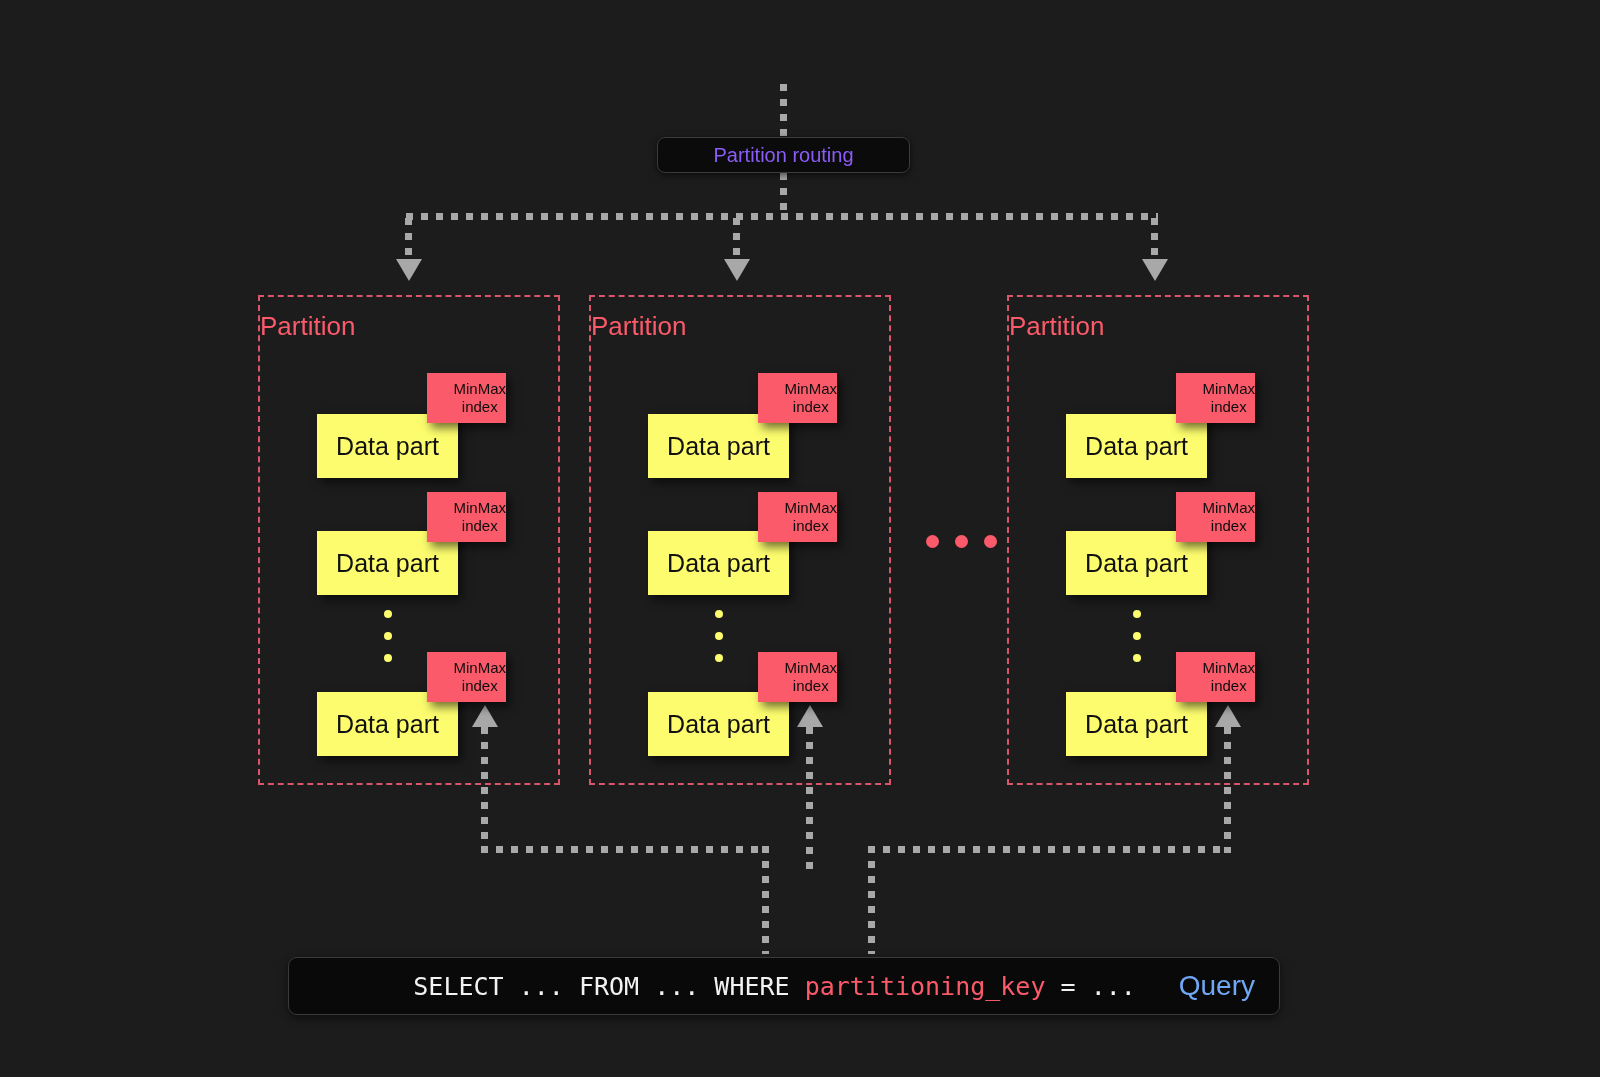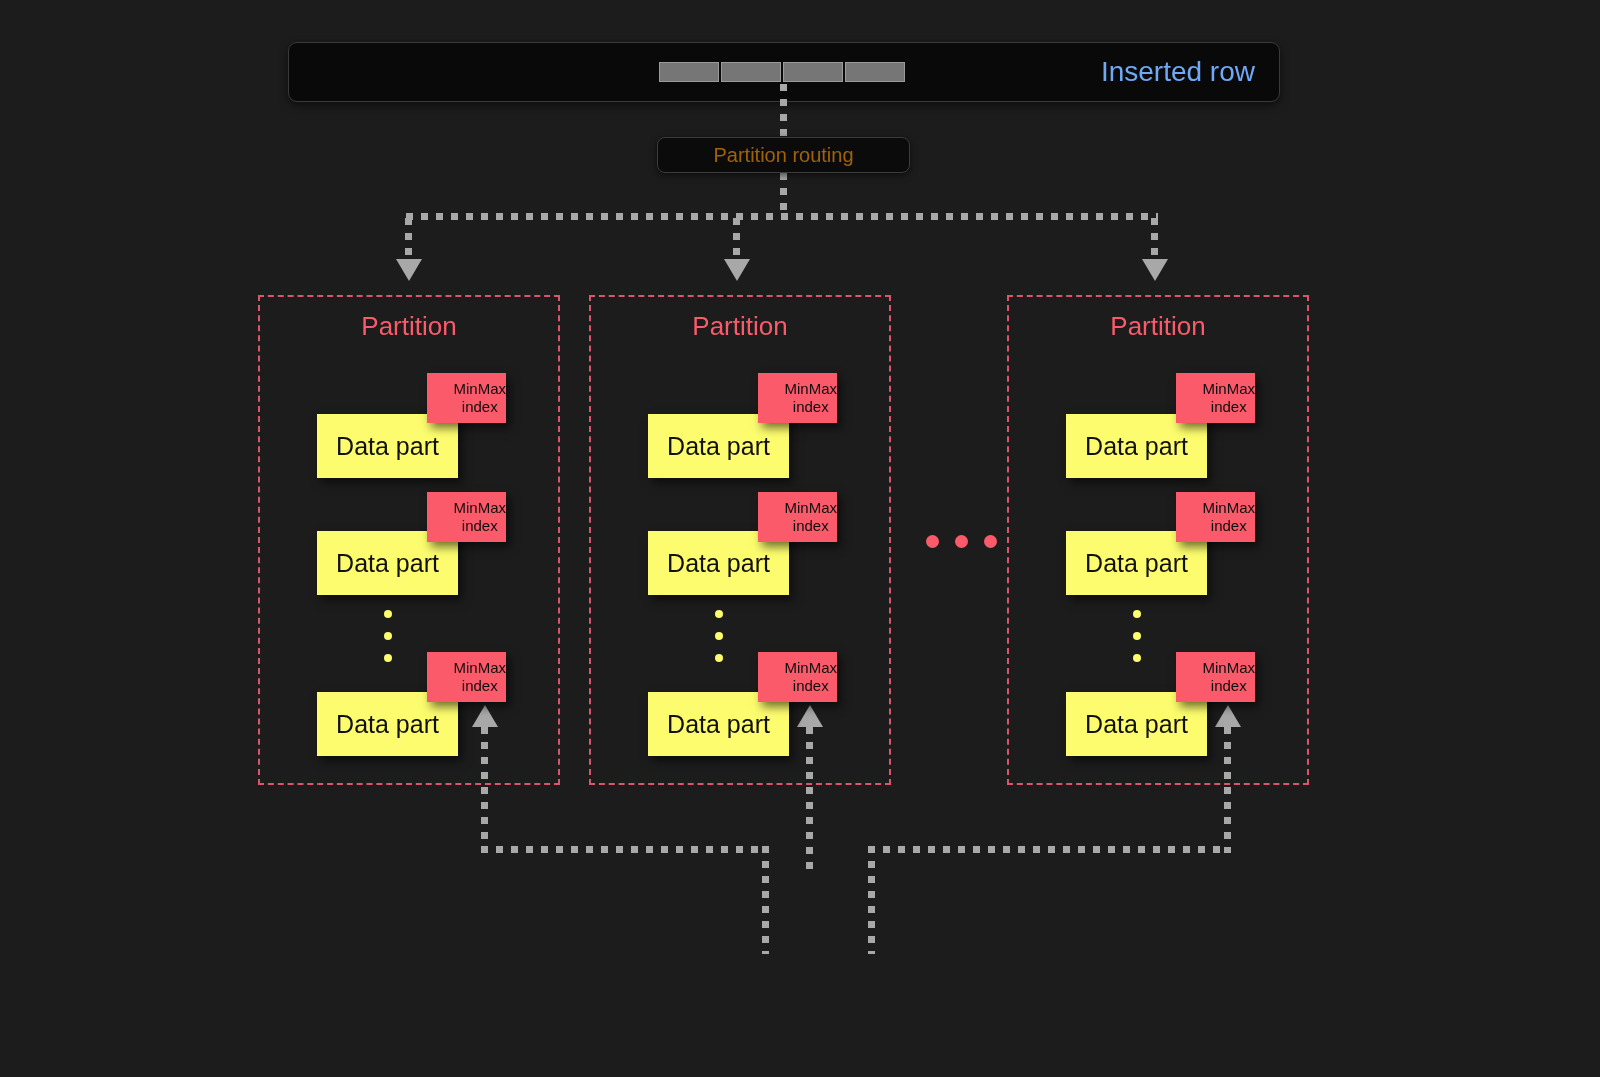--- a/index.html
+++ b/index.html
@@ -64,40 +64,39 @@
     background: #767676;
     border: 1px solid #9a9a9a;
   }
 
   
   .pill {
     position: absolute;
     background: #0b0b0b;
     border: 1px solid #3b3b3b;
     border-radius: 8px;
-    color: #a16207;
+    color: #8b5cf6;
     font-size: 20px;
     display: flex;
     align-items: center;
     justify-content: center;
     box-shadow: 0 2px 7px rgba(0,0,0,.6);
     z-index: 6;
   }
 
   
   .partition {
     position: absolute;
     border: 2px dashed #d9566a;
     top: 295px;
     height: 490px;
   }
   .partition-title {
     position: absolute;
     top: 14px; left: 0; right: 0;
-    text-align: center;
     color: #fb5a6a;
     font-size: 26px;
   }
 
   .datapart {
     position: absolute;
     width: 141px; height: 64px;
     background: #fcfc6e;
     color: #111;
     font-size: 25px;
@@ -148,29 +147,20 @@
     color: #f2f2f2;
     white-space: pre;
   }
   .query-text .key { color: #fb5a6a; }
 </style>
 </head>
 <body>
 
 <div id="stage">
 
-  <div class="banner" style="left:288px; top:42px; width:992px; height:60px;">
-    <div class="row-cells" style="left:370px;" id="rowcells">
-        <div class="row-cell"></div>
-        <div class="row-cell"></div>
-        <div class="row-cell"></div>
-        <div class="row-cell"></div>
-      </div>
-    <div class="banner-label">Inserted row</div>
-  </div>
 
   <div class="dot-v" style="left:780px; top:84px; height:52px;"></div>
 
   <div class="pill" style="left:657px; top:137px; width:253px; height:36px;">
     <span>Partition routing</span>
   </div>
 
   <div class="dot-v" style="left:780px; top:173px; height:43px;"></div>
 
   <div class="dot-h" style="left:406px; top:213px; width:752px;"></div>
@@ -318,14 +308,20 @@
   <div class="dot-v" style="left:806px; top:727px; height:146px;"></div>
 
   <div class="arrow-up" style="left:1215px; top:705px;"></div>
   <div class="dot-v" style="left:1224px; top:727px; height:126px;"></div>
   <div class="dot-h" style="left:868px; top:846px; width:360px;"></div>
 
   <div class="dot-v" style="left:762px; top:846px; height:108px;"></div>
   <div class="dot-v" style="left:868px; top:846px; height:108px;"></div>
 
 
+  <div class="banner" style="left:288px; top:957px; width:992px; height:58px;">
+    <div class="query-text">
+      <span>SELECT ... FROM ... WHERE </span><span class="key">partitioning_key</span><span> = ...</span>
+    </div>
+    <div class="banner-label">Query</div>
+  </div>
 
 </div>
 
 </body></html>

